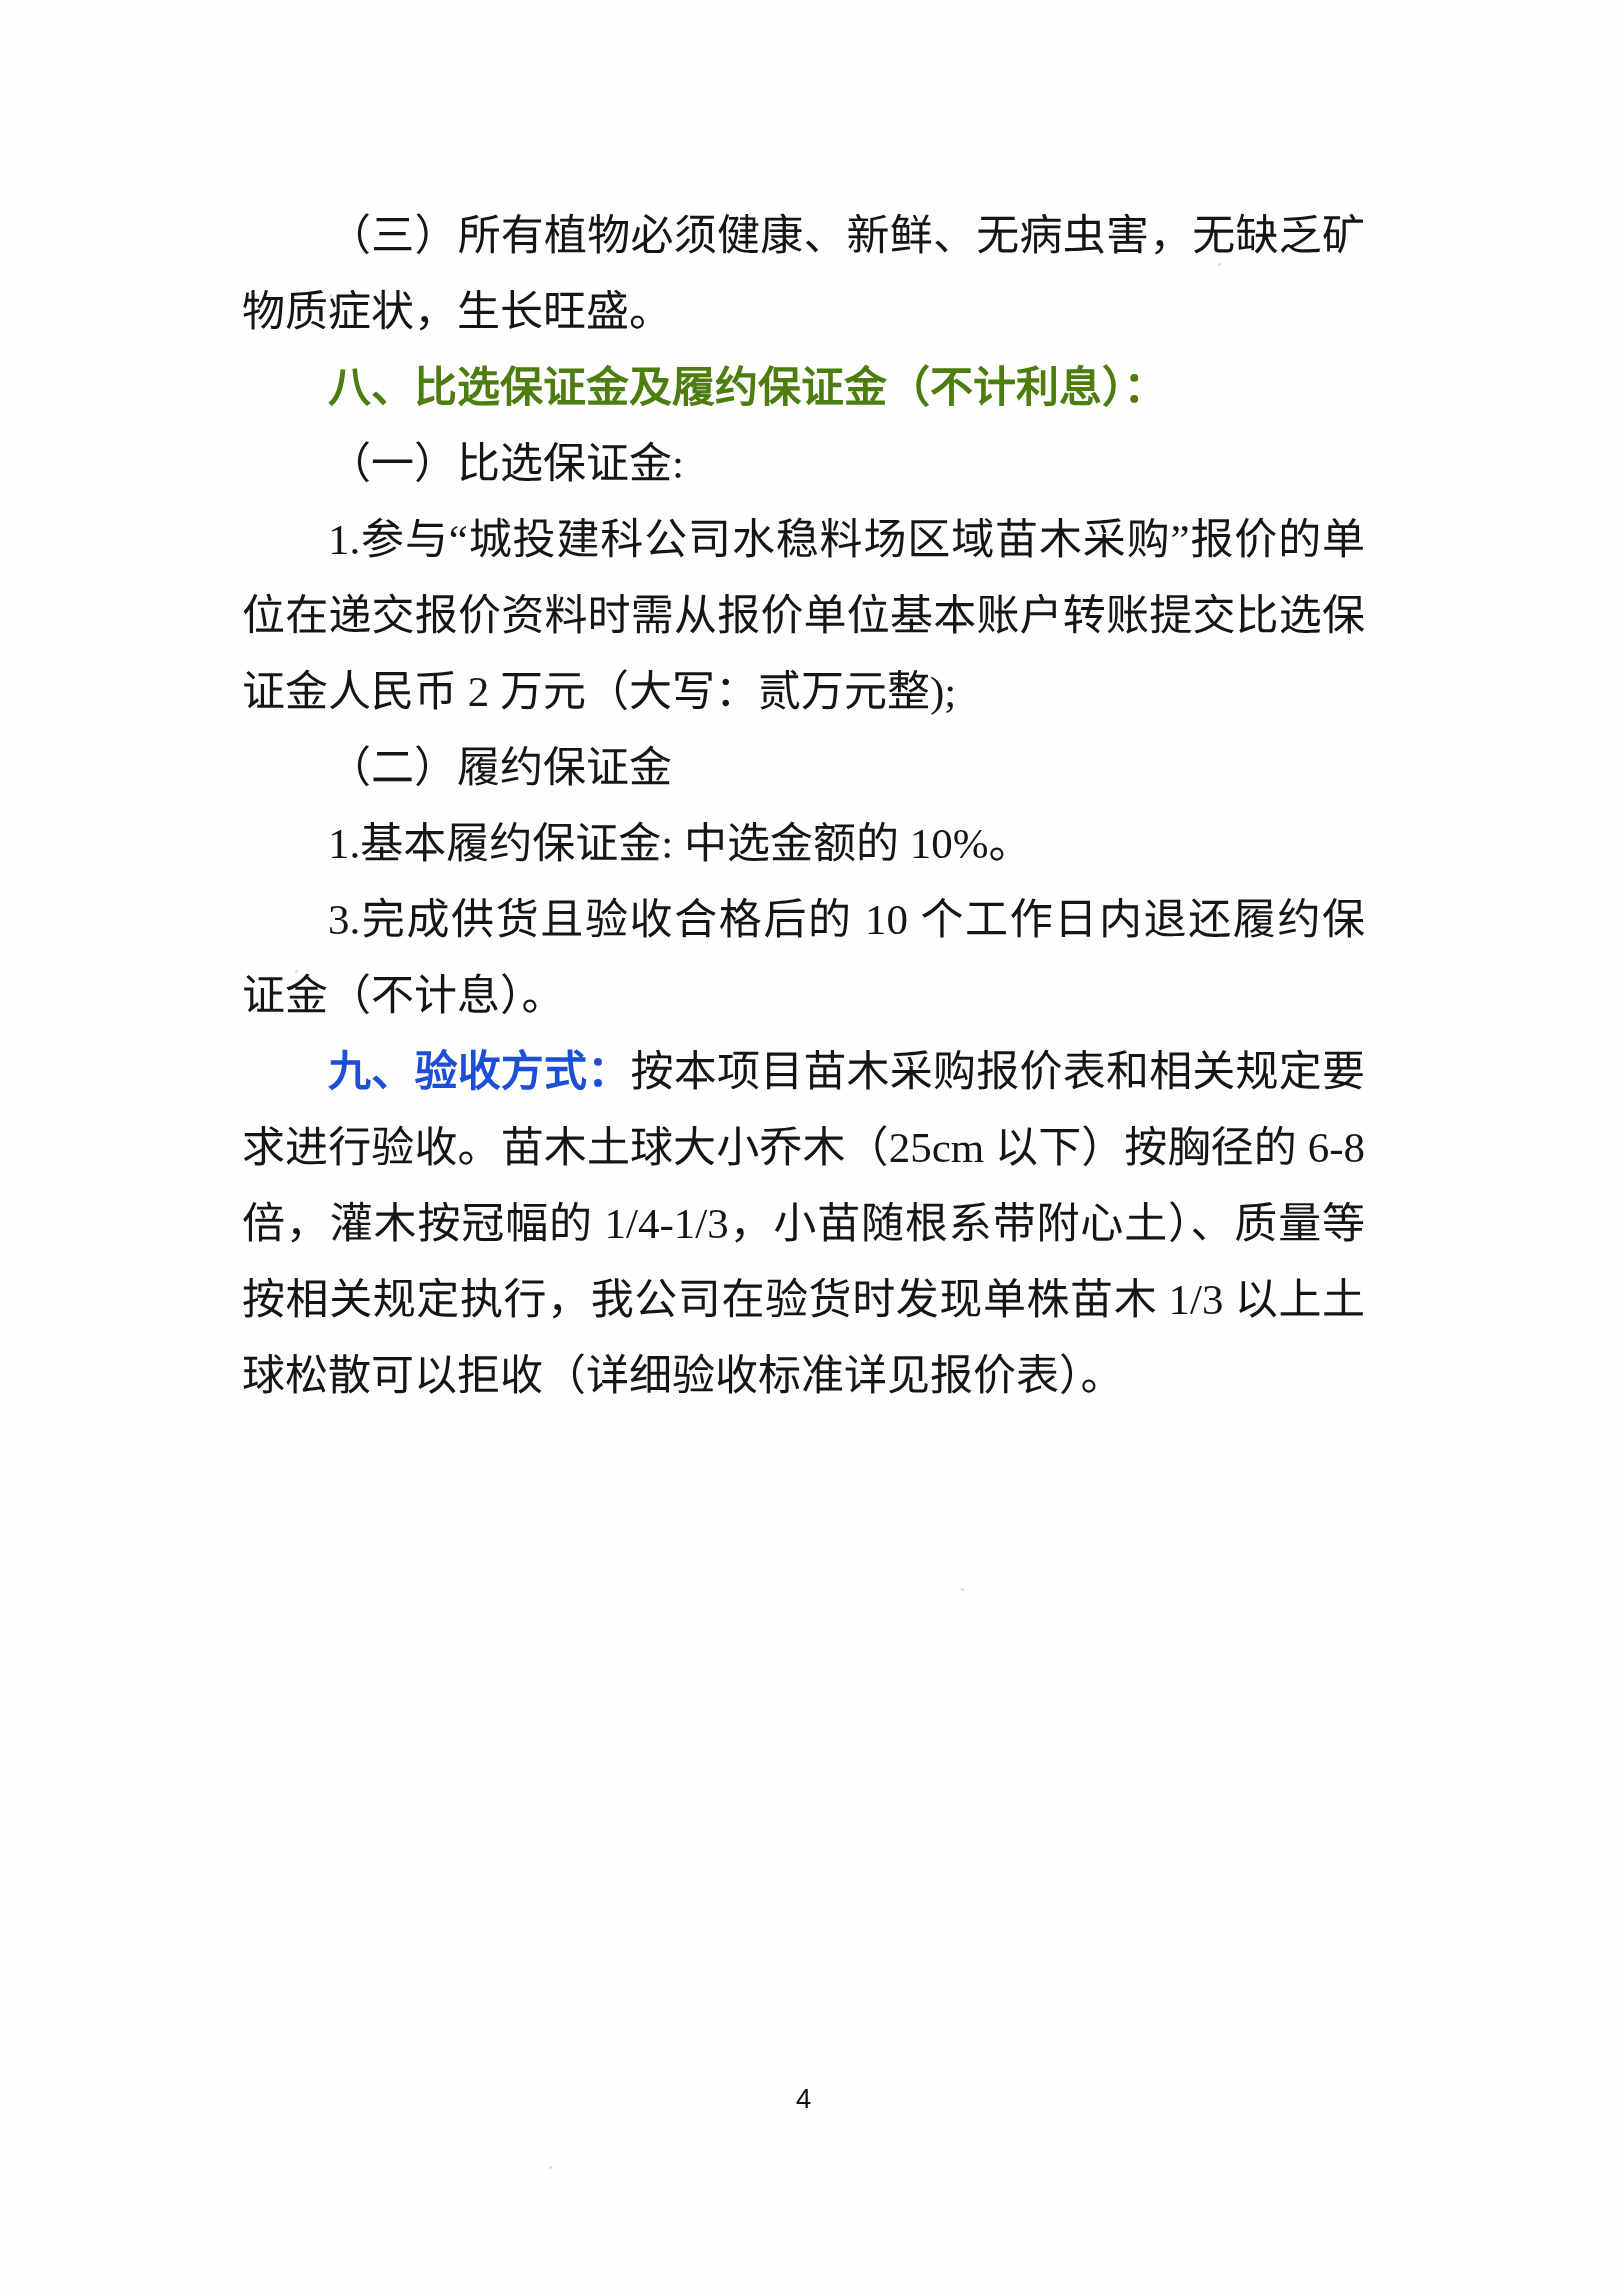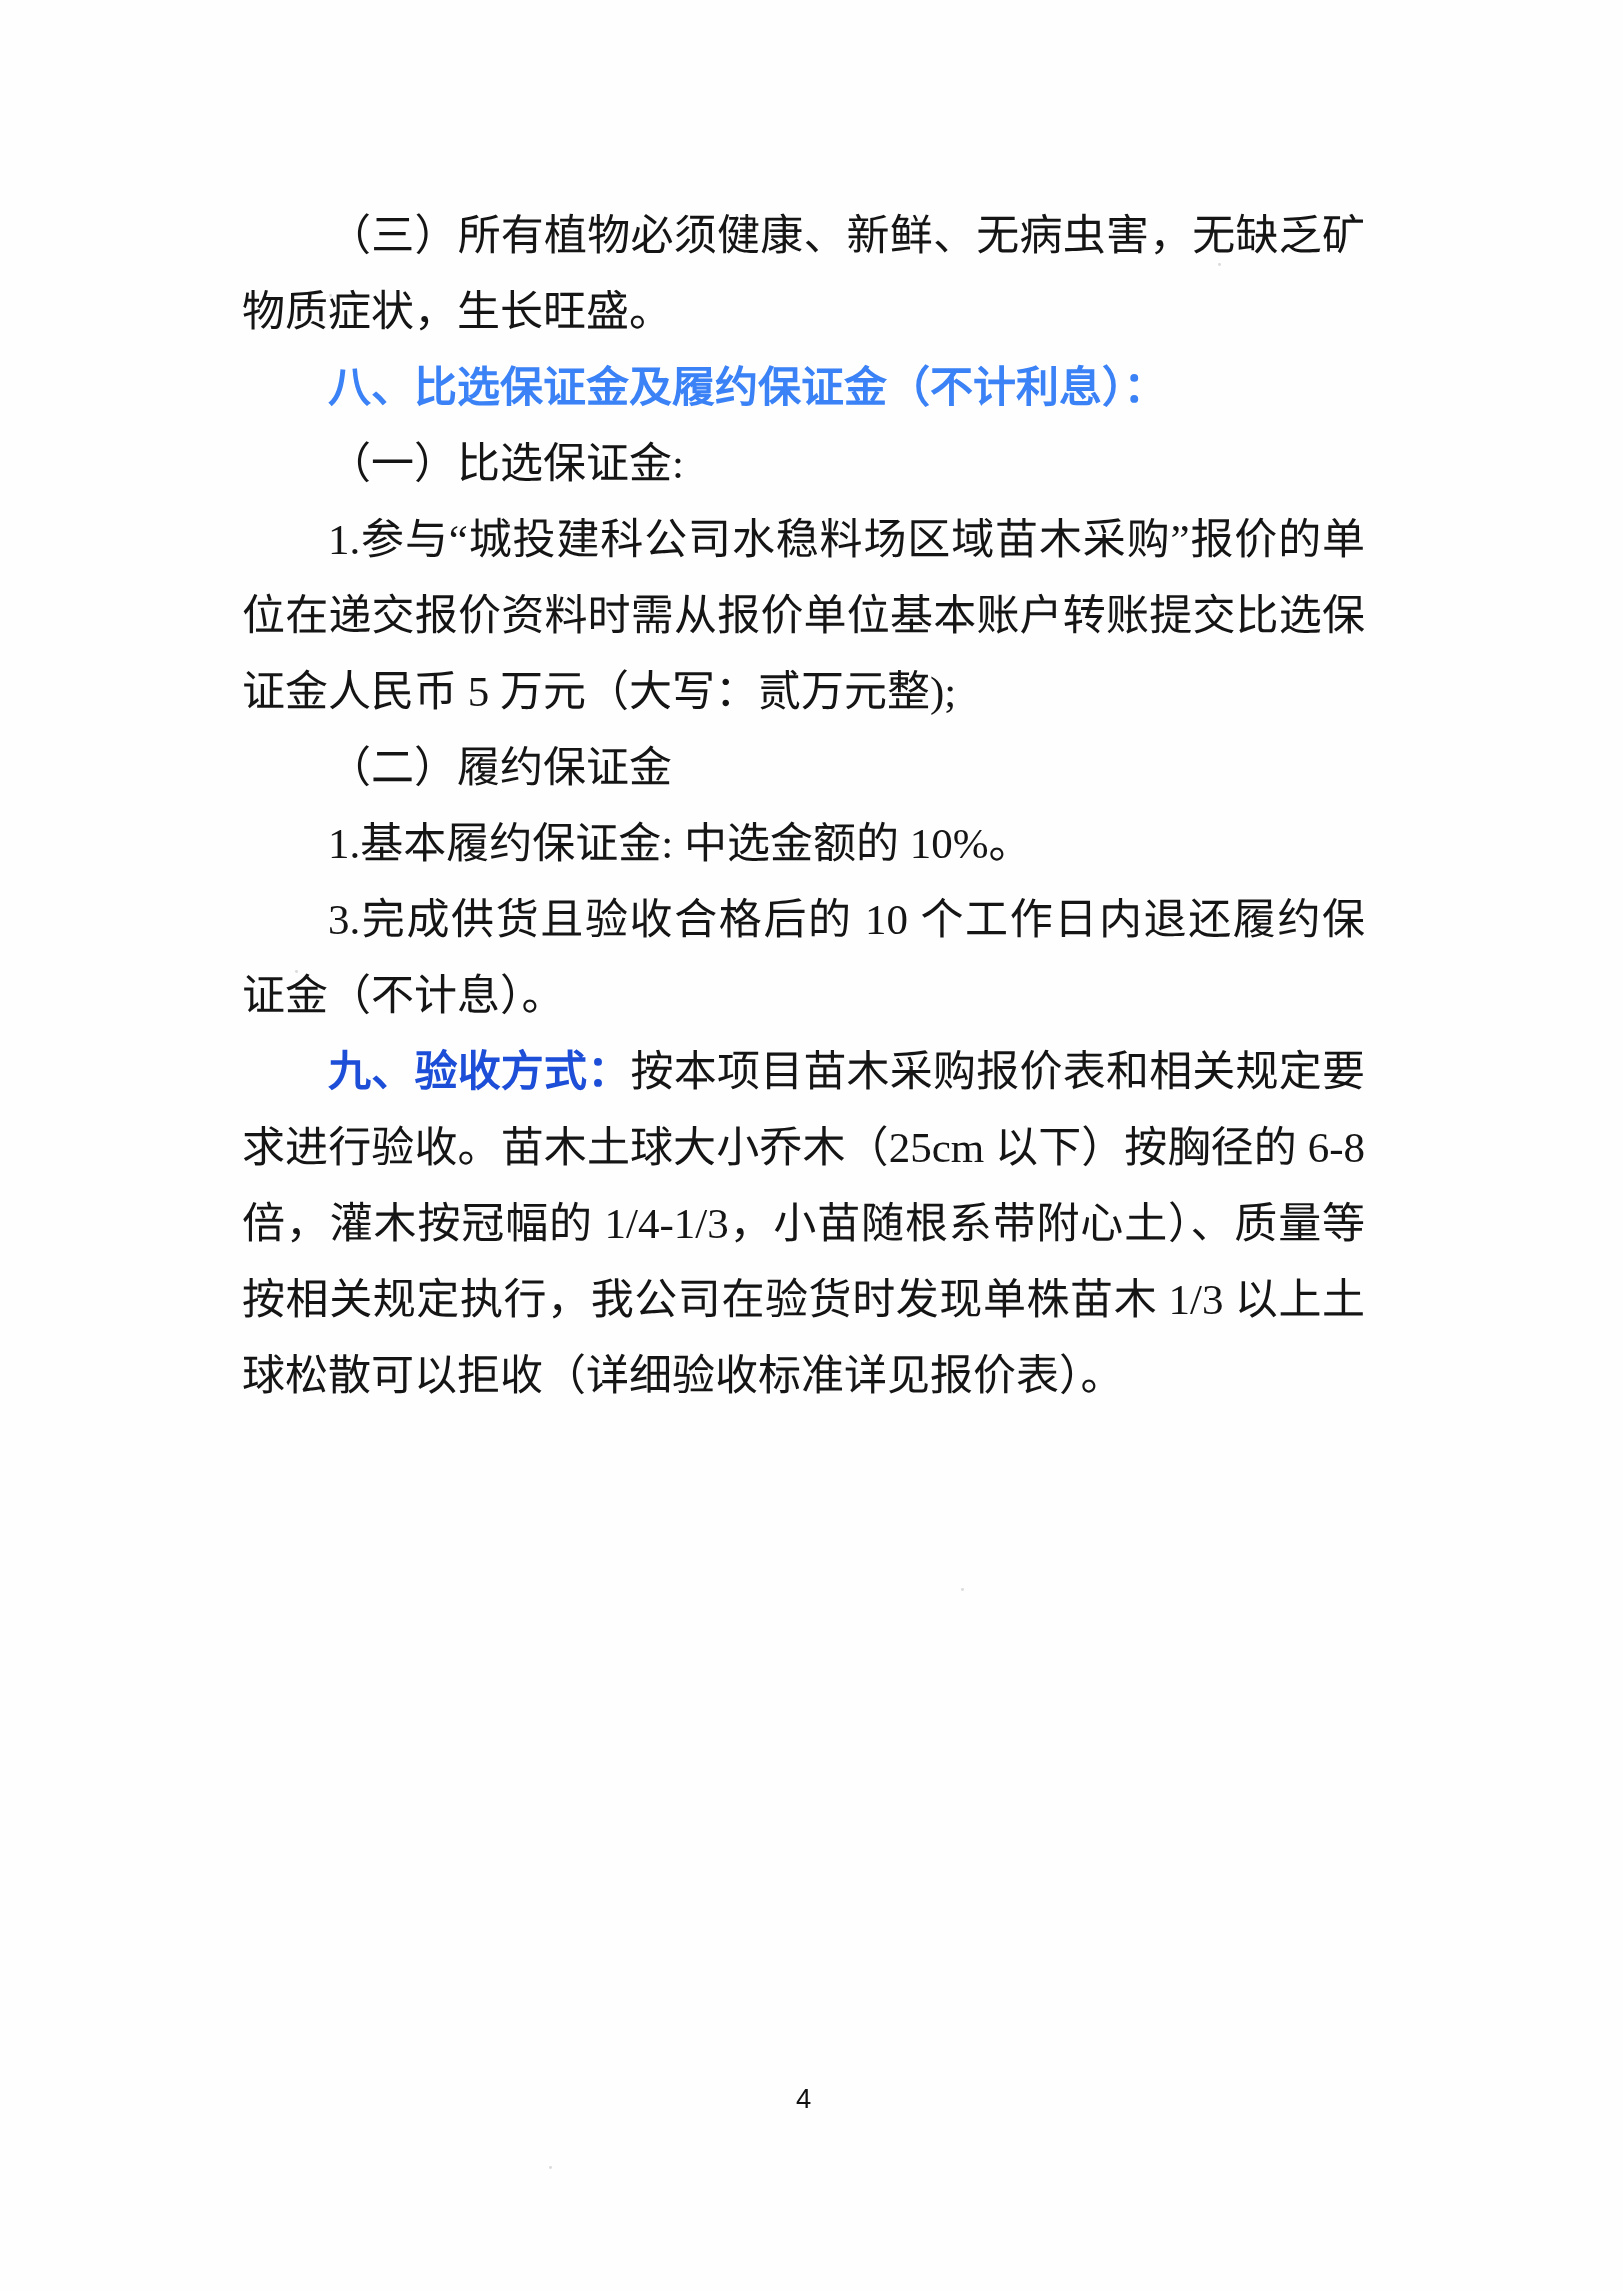--- a/index.html
+++ b/index.html
@@ -29,21 +29,21 @@
   .para {
     margin: 0;
     padding: 0;
     text-indent: 2em;
   }
   .para.deep-indent {
     text-indent: 2.35em;
   }
   .para.bold {
     font-weight: bold;
-    color: #3b82f6;
+    color: #4d7c0f;
   }
   .para b {
     font-weight: bold;
     color: #1d4ed8;
   }
   .footer {
     position: absolute;
     left: 242px;
     top: 2082px;
     width: 1123px;
@@ -65,21 +65,21 @@
 </style>
 </head>
 <body>
 
 <div class="page">
 
   <div class="doc-body">
       <p class="para">（三）所有植物必须健康、新鲜、无病虫害，无缺乏矿物质症状，生长旺盛。</p>
       <p class="para bold">八、比选保证金及履约保证金（不计利息）：</p>
       <p class="para">（一）比选保证金:</p>
-      <p class="para">1.参与“城投建科公司水稳料场区域苗木采购”报价的单位在递交报价资料时需从报价单位基本账户转账提交比选保证金人民币 5 万元（大写：贰万元整);</p>
+      <p class="para">1.参与“城投建科公司水稳料场区域苗木采购”报价的单位在递交报价资料时需从报价单位基本账户转账提交比选保证金人民币 2 万元（大写：贰万元整);</p>
       <p class="para">（二）履约保证金</p>
       <p class="para">1.基本履约保证金: 中选金额的 10%。</p>
       <p class="para">3.完成供货且验收合格后的 10 个工作日内退还履约保证金（不计息）。</p>
       <p class="para"><b>九、验收方式：</b>按本项目苗木采购报价表和相关规定要求进行验收。苗木土球大小乔木（25cm 以下）按胸径的 6-8 倍，灌木按冠幅的 1/4-1/3，小苗随根系带附心土）、质量等按相关规定执行，我公司在验货时发现单株苗木 1/3 以上土球松散可以拒收（详细验收标准详见报价表）。</p>
     </div>
 
   <div class="footer">4</div>
 
   <div class="speck" style="left:329px; top:294px;"></div>
   <div class="speck" style="left:1218px; top:263px;"></div>

